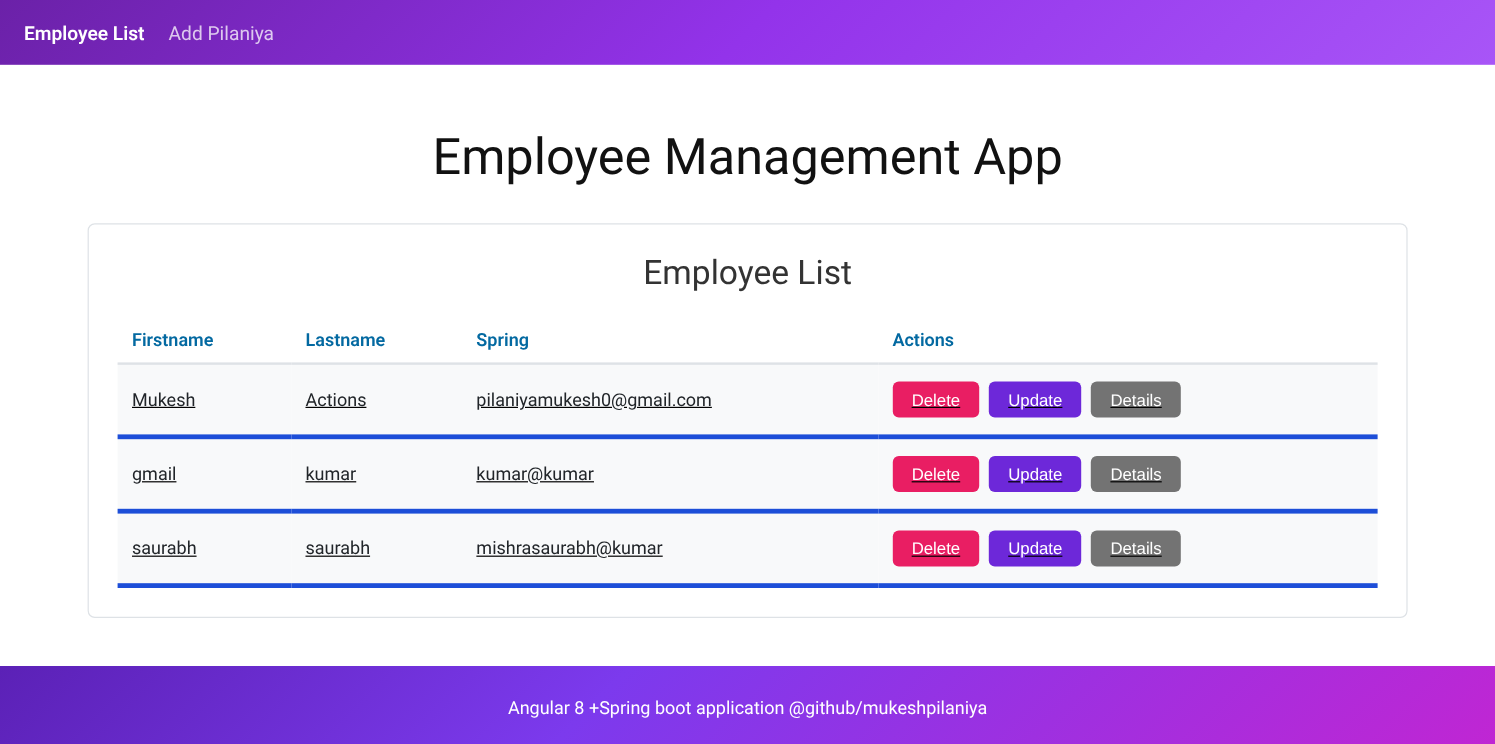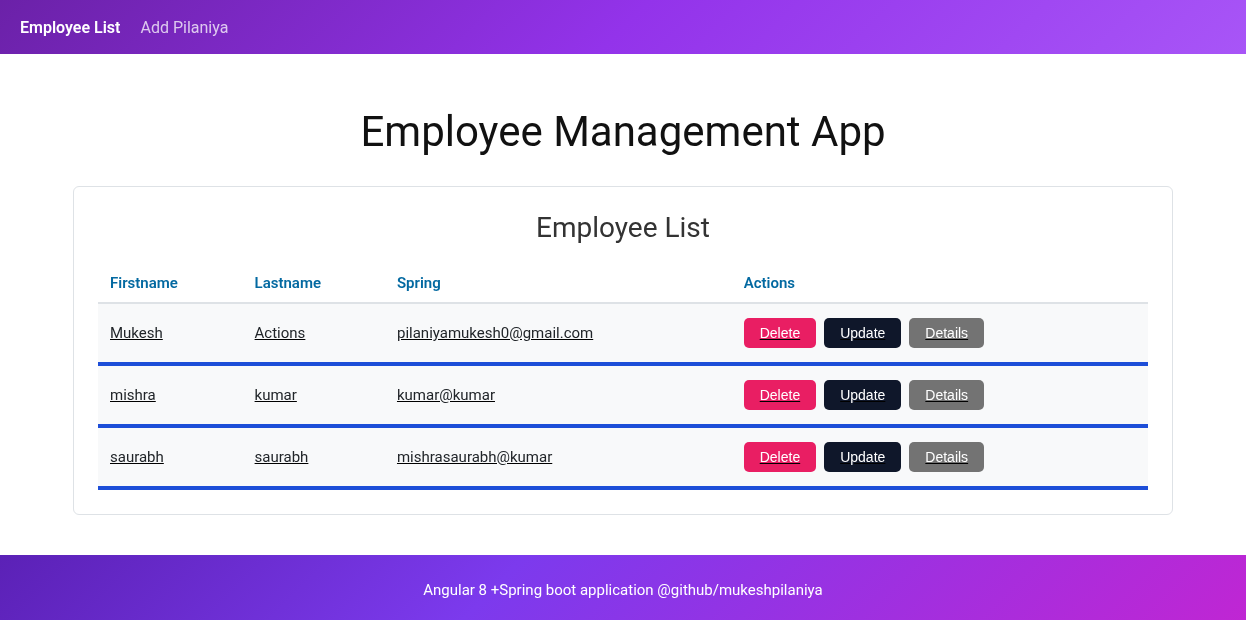--- a/index.html
+++ b/index.html
@@ -123,21 +123,21 @@
       font-weight: 500;
       cursor: pointer;
       color: #fff;
     }
 
     .btn-delete {
       background: #e91e63;
     }
 
     .btn-update {
-      background: #0f172a;
+      background: #6d28d9;
     }
 
     .btn-details {
       background: #737373;
     }
 
     
     .footer {
       background: linear-gradient(135deg, #5b21b6 0%, #7c3aed 40%, #c026d3 100%);
       height: 70px;
@@ -181,21 +181,21 @@
             <td>pilaniyamukesh0@gmail.com</td>
             <td>
               <div class="actions-cell">
                 <button class="btn btn-delete">Delete</button>
                 <button class="btn btn-update">Update</button>
                 <button class="btn btn-details">Details</button>
               </div>
             </td>
           </tr>
           <tr>
-            <td>mishra</td>
+            <td>gmail</td>
             <td>kumar</td>
             <td>kumar@kumar</td>
             <td>
               <div class="actions-cell">
                 <button class="btn btn-delete">Delete</button>
                 <button class="btn btn-update">Update</button>
                 <button class="btn btn-details">Details</button>
               </div>
             </td>
           </tr>

